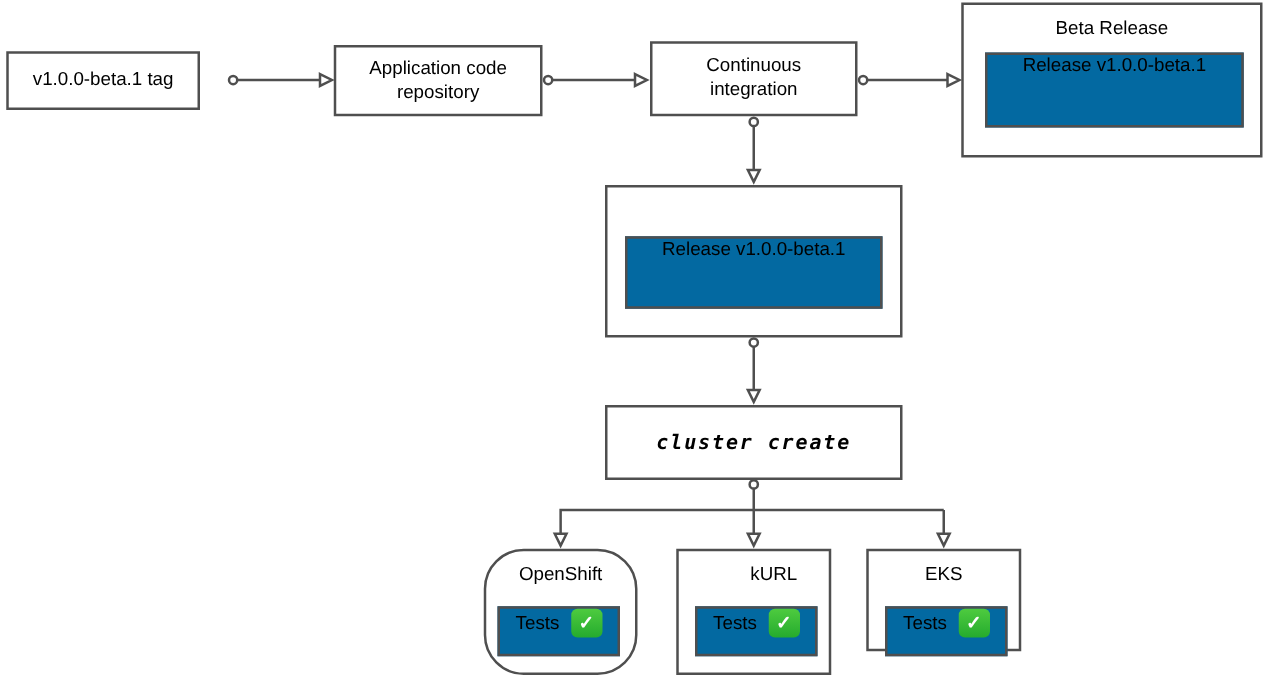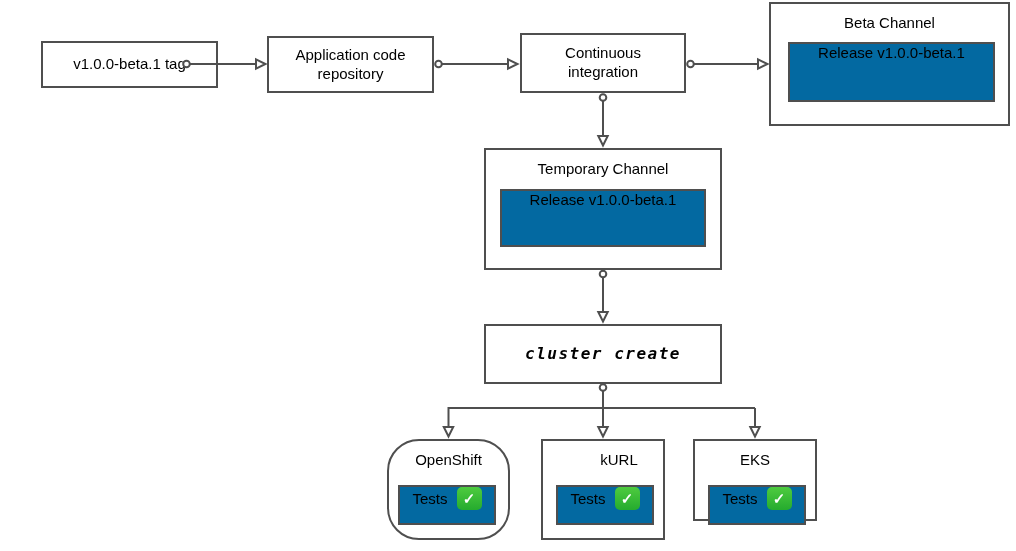--- a/index.html
+++ b/index.html
@@ -75,41 +75,40 @@
     position: absolute;
     left: 0; top: 0;
     pointer-events: none;
   }
 </style>
 </head>
 <body>
 
 <div id="canvas">
 
-  <div class="node" style="left:5px; top:41px; width:177px; height:47px;margin-left:36px;">
+  <div class="node" style="left:5px; top:41px; width:155px; height:47px;">
     <span>v1.0.0-beta.1 tag</span>
   </div>
 
   <div class="node" style="left:267px; top:36px; width:167px; height:57px;">
     <span>Application code repository</span>
   </div>
 
   <div class="node" style="left:520px; top:33px; width:166px; height:60px;">
     <span>Continuous integration</span>
   </div>
 
   <div class="container-node" style="left:769px; top:2px; width:241px; height:124px;">
-    <div class="container-title">Beta Channel</div>
+    <div class="container-title">Beta Release</div>
     <div class="inner-node" style="left:17px; top:38px; width:207px; height:60px;">
       <span>Release v1.0.0-beta.1</span>
     </div>
   </div>
 
   <div class="container-node" style="left:484px; top:148px; width:238px; height:122px;">
-    <div class="container-title">Temporary Channel</div>
     <div class="inner-node" style="left:14px; top:39px; width:206px; height:58px;">
       <span>Release v1.0.0-beta.1</span>
     </div>
   </div>
 
   <div class="node mono" style="left:484px; top:324px; width:238px; height:60px;font-style:italic;">
     <span>cluster create</span>
   </div>
 
   <div class="container-node" style="left:387px; top:439px; width:123px; height:101px;border-radius:32px;">

